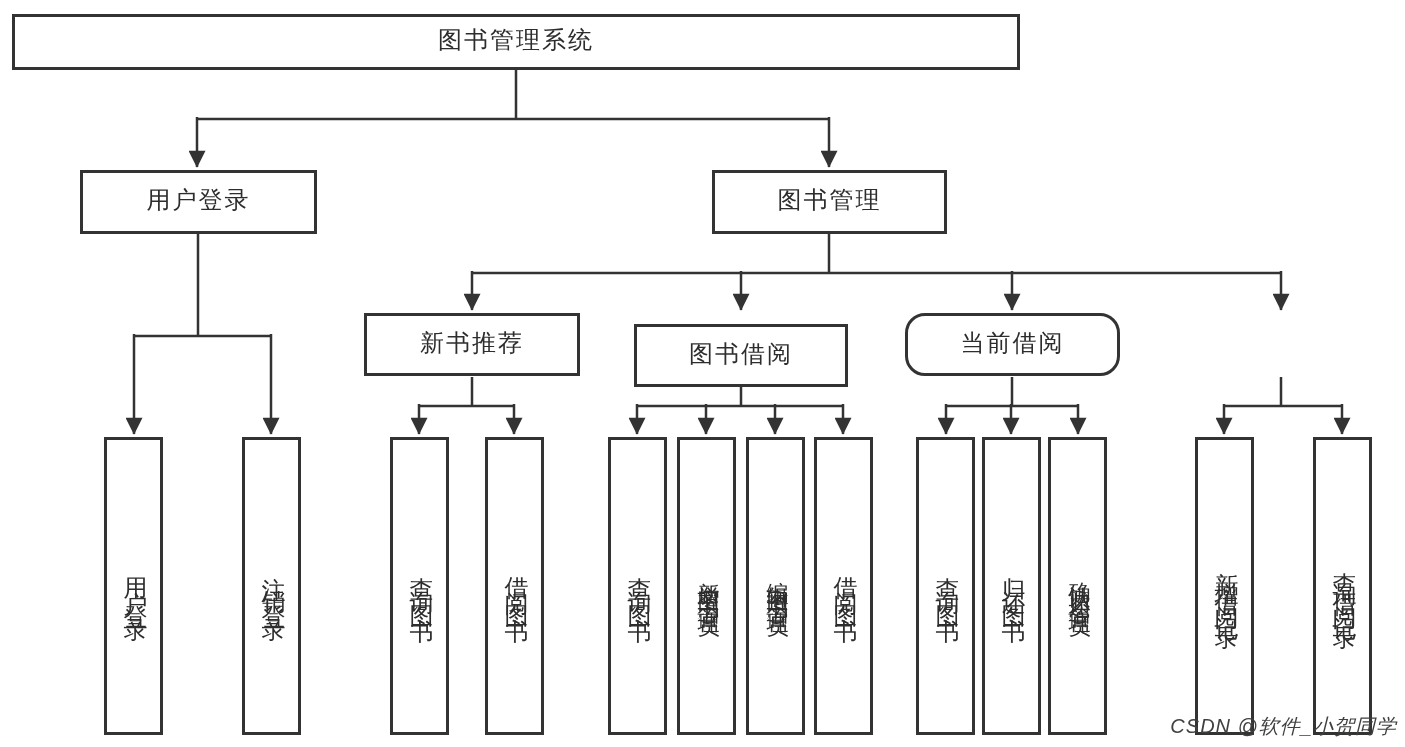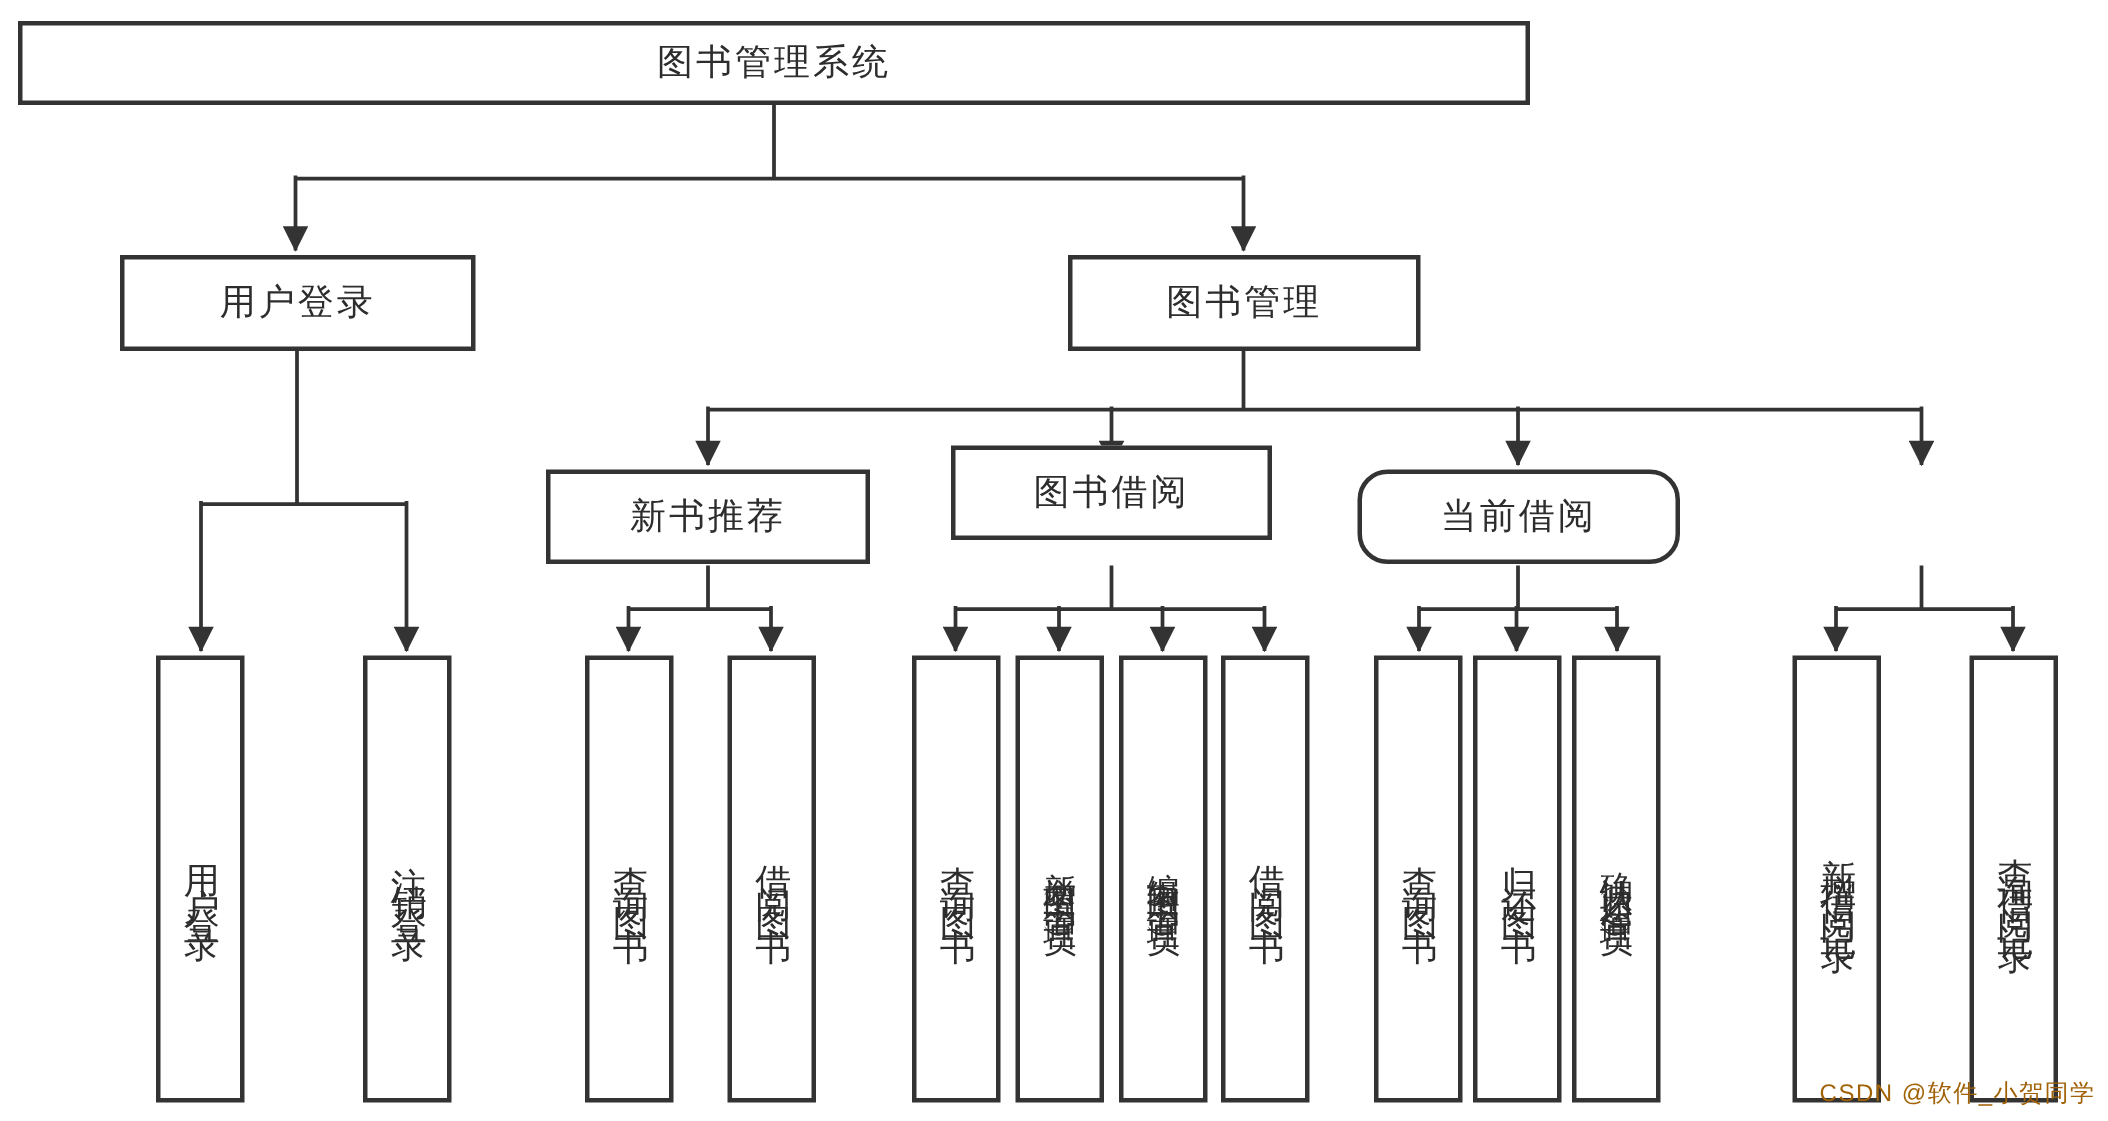--- a/index.html
+++ b/index.html
@@ -4,38 +4,38 @@
 <style>
   html,body { margin:0; padding:0; background:#ffffff; }
   .canvas {
     position:relative; width:1405px; height:747px; background:#ffffff;
     font-family:"Liberation Sans","DejaVu Sans",sans-serif; overflow:hidden;
   }
   .wires { position:absolute; left:0; top:0; width:1405px; height:747px; }
   .box {
     position:absolute; background:#ffffff; border:3px solid #333333;
     box-sizing:border-box; display:flex; align-items:center; justify-content:center;
-    color:#2d2d2d; font-size:24px; line-height:1; letter-spacing:2px;
+    color:#2d2d2d; font-size:24px; line-height:1; letter-spacing:2px;font-family:Liberation Mono, monospace;
   }
   .leaf {
     writing-mode:vertical-rl; text-orientation:mixed;
     font-size:24px; letter-spacing:14px; padding:6px 0;
   }
   .leaf.med  { letter-spacing:11px; }
   .leaf.long { letter-spacing:5px; font-size:22px; }
   .watermark {
     position:absolute; right:8px; bottom:7px;
-    font-size:16px; color:#a16207; letter-spacing:1px; white-space:nowrap;
+    font-size:20px; color:#404040; letter-spacing:1px; white-space:nowrap;font-style:italic;
   }
   
   #root  { left:12px;  top:14px;  width:1008px; height:56px; }
   #l2a   { left:80px;  top:170px; width:237px;  height:64px; }
   #l2b   { left:712px; top:170px; width:235px;  height:64px; }
   #l3a   { left:364px; top:313px; width:216px;  height:63px; }
-  #l3b   { left:634px; top:297px; width:214px;  height:63px; }
+  #l3b   { left:634px; top:324px; width:214px;  height:63px; }
   #l3c   { left:905px; top:313px; width:215px;  height:63px;border-radius:20px; }
   #l3d   { left:1174px;top:313px; width:214px;  height:63px; }
   .leaf  { top:437px; width:59px; height:298px; }
   #lf0 { left:104px; }  #lf1 { left:242px; }
   #lf2 { left:390px; }  #lf3 { left:485px; }
   #lf4 { left:608px; }  #lf5 { left:677px; }  #lf6 { left:746px; }  #lf7 { left:814px; }
   #lf8 { left:916px; }  #lf9 { left:982px; }  #lf10 { left:1048px; }
   #lf11 { left:1195px; } #lf12 { left:1313px; }
 </style>
 </head>

